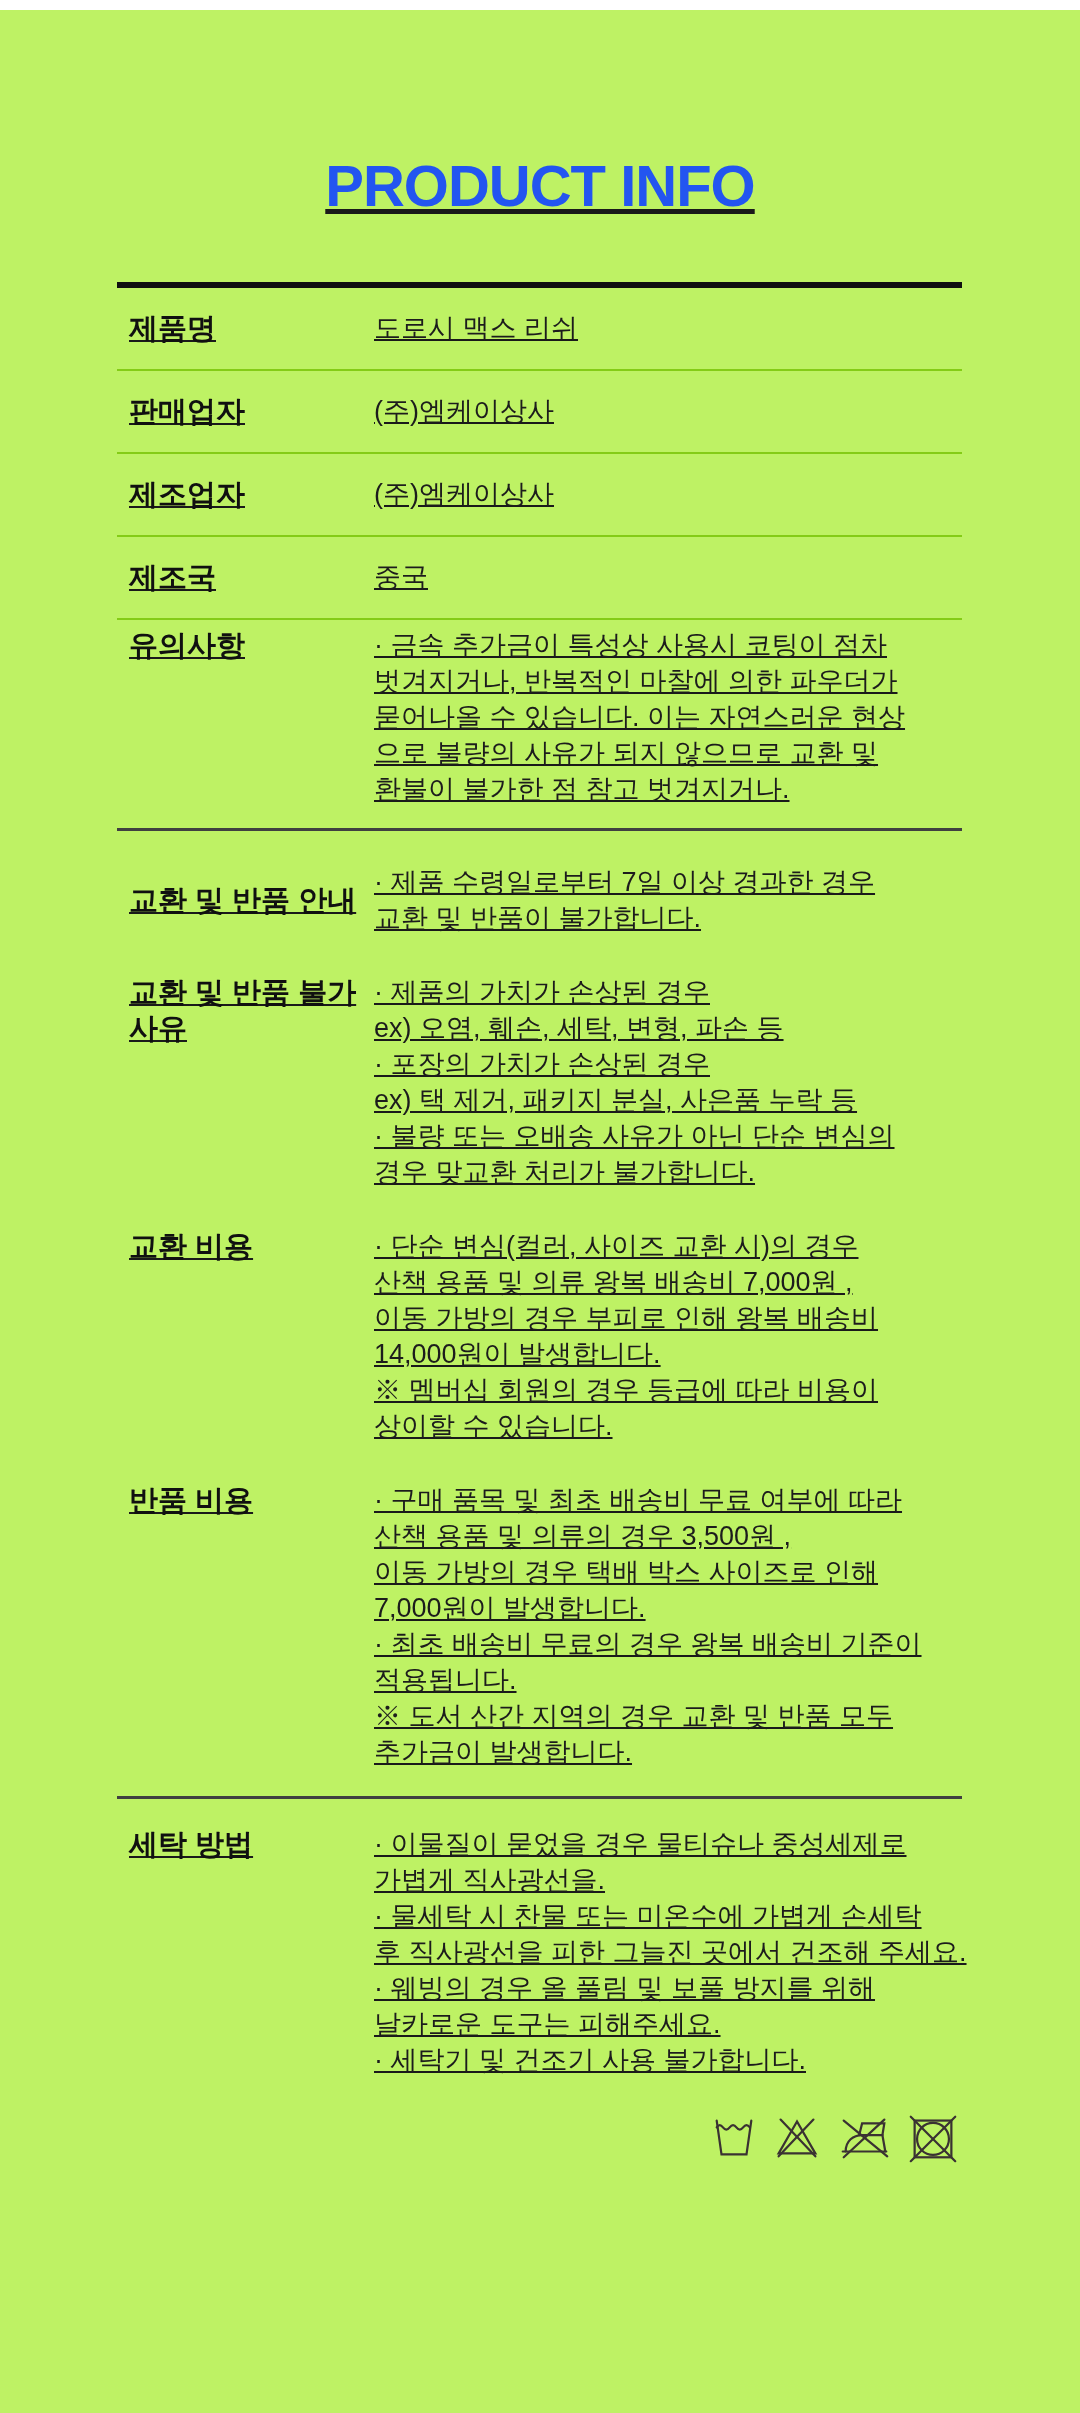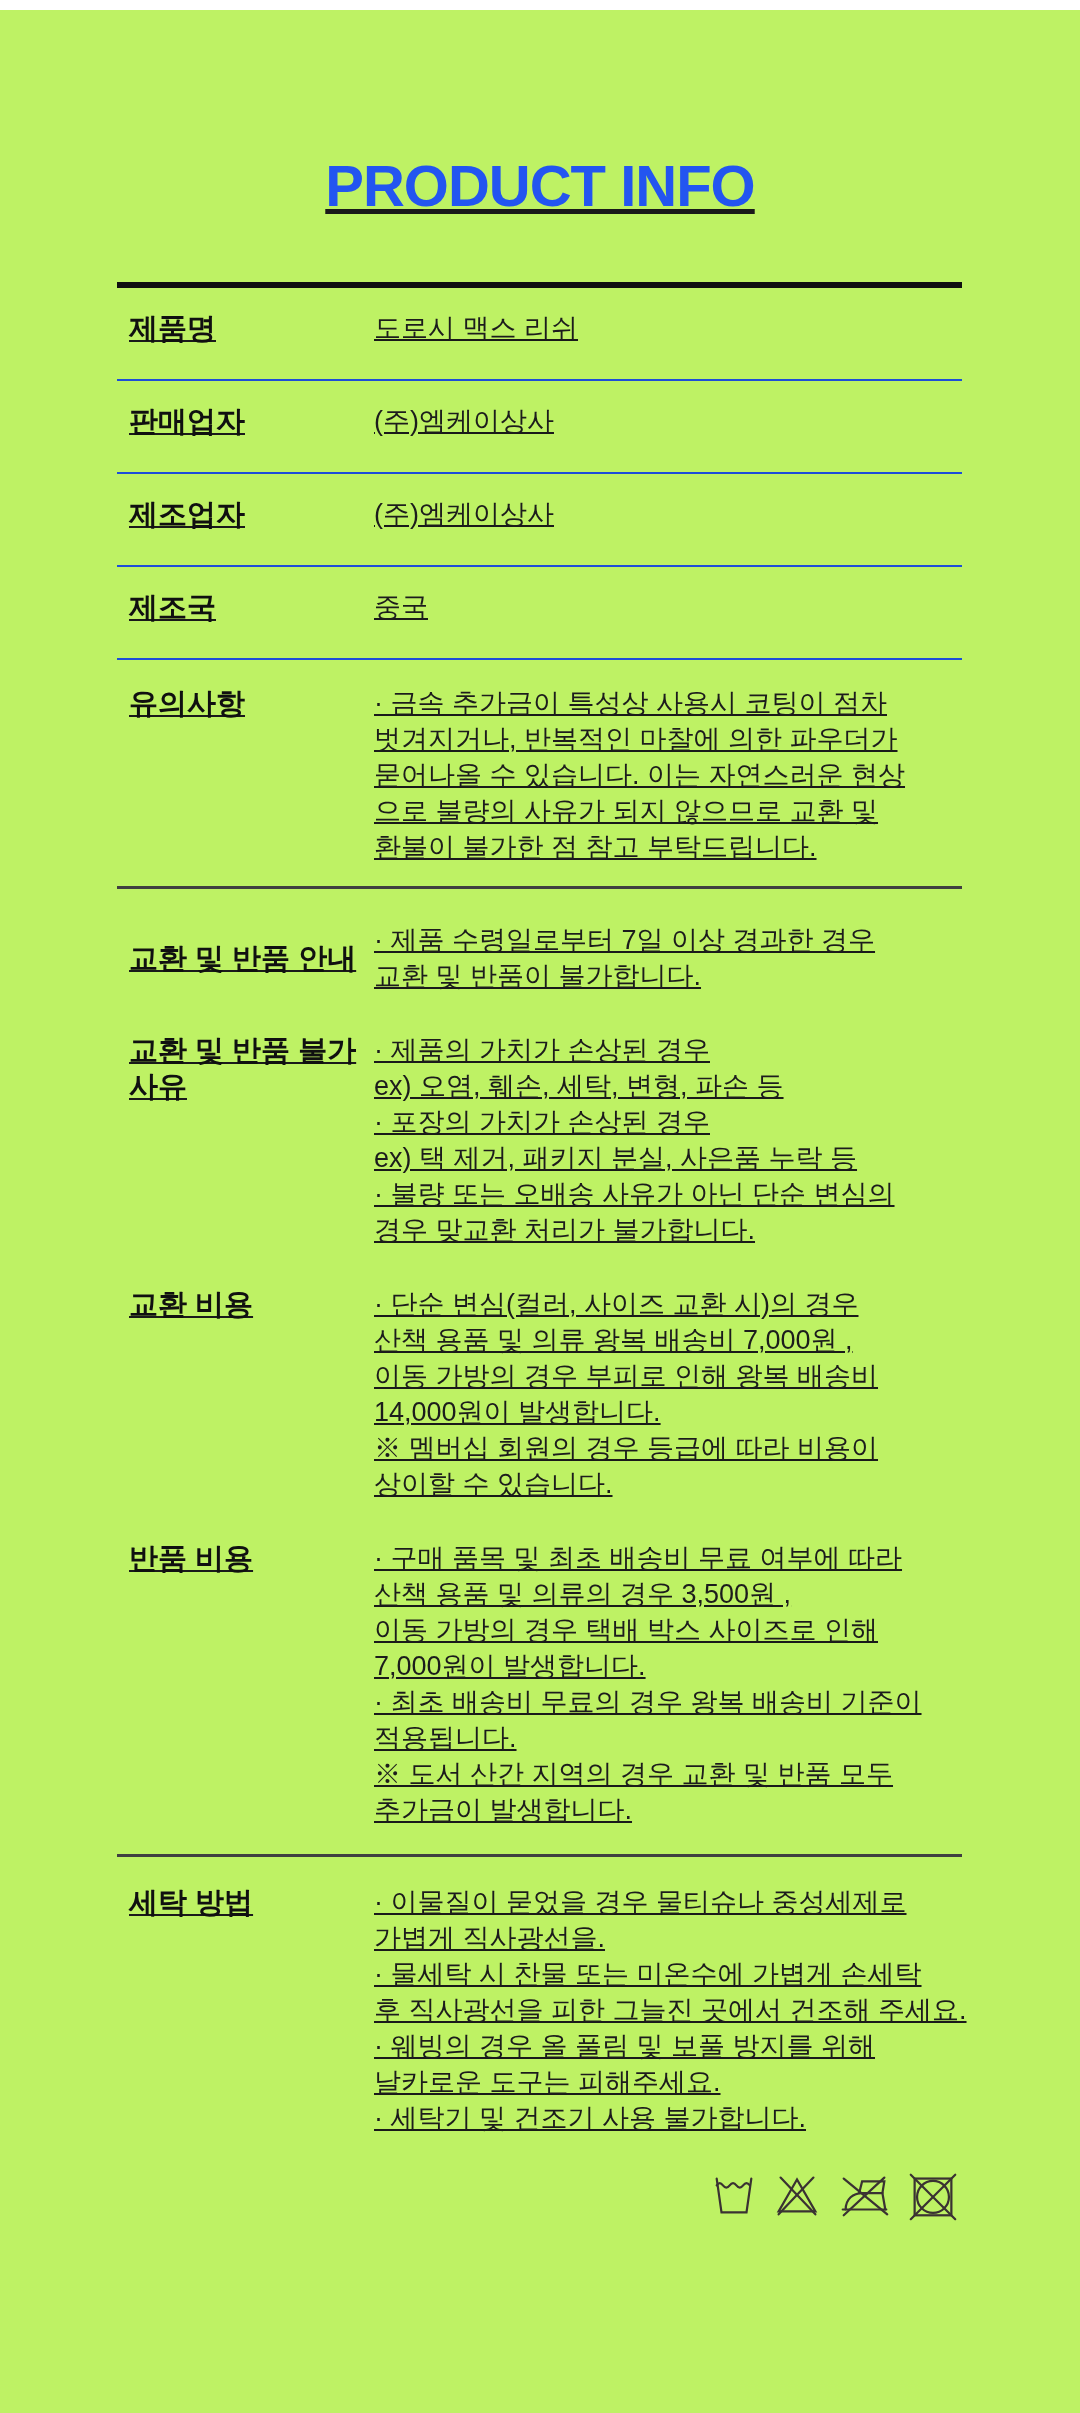--- a/index.html
+++ b/index.html
@@ -38,22 +38,22 @@
     color:#101010;
     word-break:keep-all;
   }
   .value{
     flex:1;
     font-size:27px;
     line-height:36px;
     color:#1c1c1c;
   }
   .value .ln{min-height:36px;white-space:nowrap;}
-  .r-simple{padding:22px 0 33px;border-bottom:2px solid #1d4ed8;}
-  .r-notice{padding:25px 0 21px;border-bottom:3px solid #404040;}
+  .r-simple{padding:22px 0 23px;border-bottom:2px solid #84cc16;}
+  .r-notice{padding:7px 0 21px;border-bottom:3px solid #404040;}
   .r-guide{margin-top:33px;align-items:center;}
   .r-reasons{margin-top:38px;}
   .r-cost-exchange{margin-top:38px;}
   .r-cost-return{margin-top:38px;}
   .r-wash{margin-top:26px;border-top:3px solid #404040;padding-top:27px;}
   .care-row{
     display:flex;
     justify-content:flex-end;
     align-items:flex-end;
     gap:9px;
@@ -99,21 +99,21 @@
       </div>
     </div>
 
     <div class="r r-notice">
       <div class="label">유의사항</div>
       <div class="value">
         <div class="ln">· 금속 추가금이 특성상 사용시 코팅이 점차</div>
         <div class="ln">벗겨지거나, 반복적인 마찰에 의한 파우더가</div>
         <div class="ln">묻어나올 수 있습니다. 이는 자연스러운 현상</div>
         <div class="ln">으로 불량의 사유가 되지 않으므로 교환 및</div>
-        <div class="ln">환불이 불가한 점 참고 부탁드립니다.</div>
+        <div class="ln">환불이 불가한 점 참고 벗겨지거나.</div>
       </div>
     </div>
 
     <div class="r r-guide">
       <div class="label">교환 및 반품 안내</div>
       <div class="value">
         <div class="ln">· 제품 수령일로부터 7일 이상 경과한 경우</div>
         <div class="ln">교환 및 반품이 불가합니다.</div>
       </div>
     </div>

